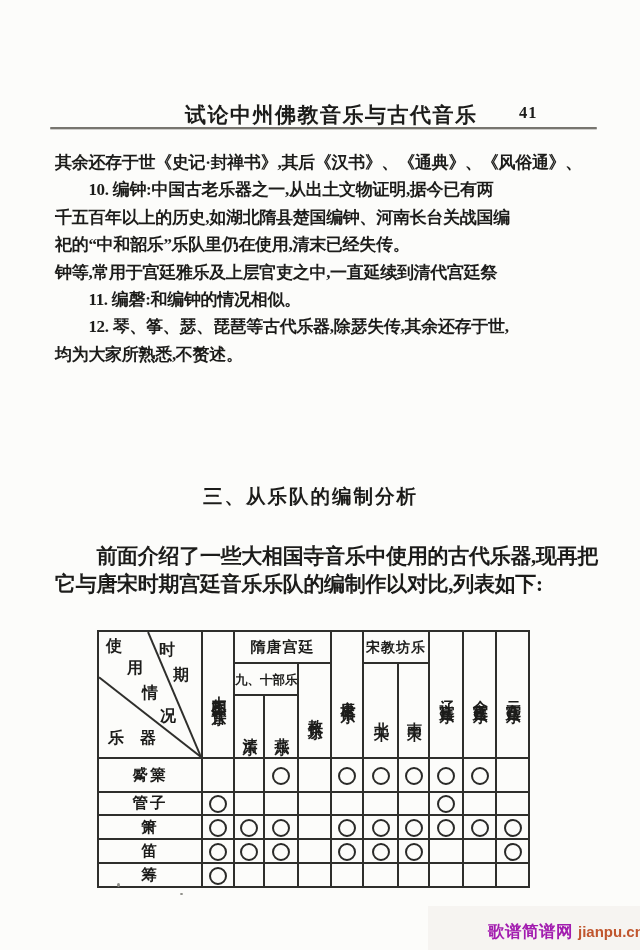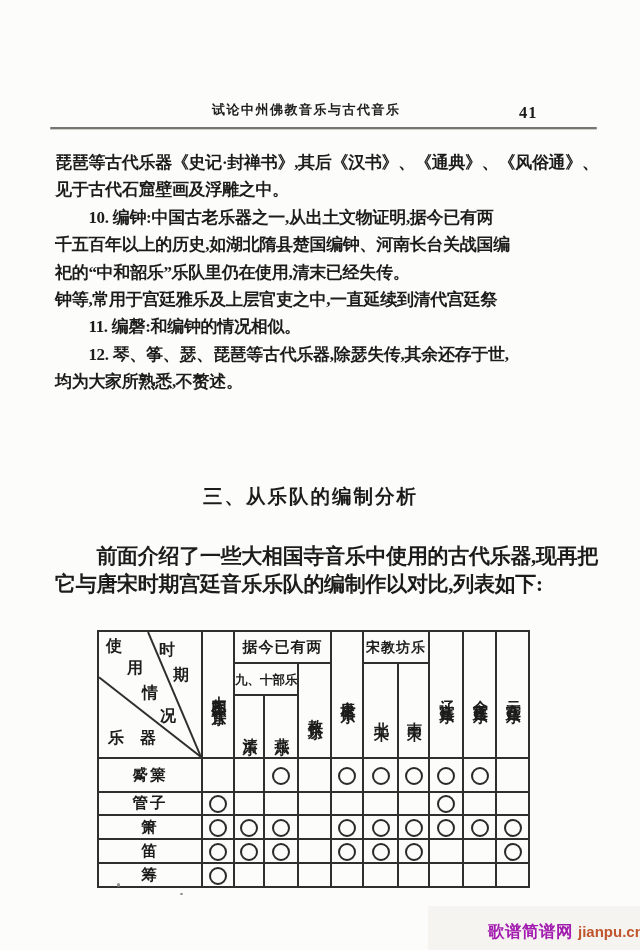--- a/index.html
+++ b/index.html
@@ -4,22 +4,22 @@
 <style>
   html,body{margin:0;padding:0;}
   body{
     width:640px;height:950px;position:relative;overflow:hidden;
     background:#fcfcfa;
     font-family:"Liberation Serif","DejaVu Serif",serif;
     color:#1c1c1a;
   }
   
   .page-title{
-    position:absolute;left:212px;top:101px;
-    font-size:13px;font-weight:bold;letter-spacing:1.5px;white-space:nowrap;
+    position:absolute;left:185px;top:101px;
+    font-size:21px;font-weight:bold;letter-spacing:1.5px;white-space:nowrap;
   }
   .page-number{
     position:absolute;left:519px;top:103px;
     font-size:16.5px;font-weight:bold;letter-spacing:1px;
   }
   .head-rule{
     position:absolute;left:50px;top:127px;width:547px;height:2px;
     background:#77756f;border-radius:1px;
     box-shadow:0 1px 0 rgba(120,118,112,.35);
   }
@@ -82,22 +82,21 @@
   .speck.s2{left:180px;top:893px;width:3px;height:2px;}
 </style>
 </head>
 <body>
 
 <div class="page-title">试论中州佛教音乐与古代音乐</div>
 <div class="page-number">41</div>
 <div class="head-rule"></div>
 
 <div class="body-block">
-  <div class="tline">琵琶等古代乐器《史记·封禅书》,其后《汉书》、《通典》、《风俗通》、</div>
-  <div class="tline">见于古代石窟壁画及浮雕之中。</div>
+  <div class="tline">其余还存于世《史记·封禅书》,其后《汉书》、《通典》、《风俗通》、</div>
   <div class="tline">　　10. 编钟:中国古老乐器之一,从出土文物证明,据今已有两</div>
   <div class="tline">千五百年以上的历史,如湖北隋县楚国编钟、河南长台关战国编</div>
   <div class="tline">祀的“中和韶乐”乐队里仍在使用,清末已经失传。</div>
   <div class="tline">钟等,常用于宫廷雅乐及上层官吏之中,一直延续到清代宫廷祭</div>
   <div class="tline">　　11. 编磬:和编钟的情况相似。</div>
   <div class="tline">　　12. 琴、筝、瑟、琵琶等古代乐器,除瑟失传,其余还存于世,</div>
   <div class="tline">均为大家所熟悉,不赘述。</div>
 </div>
 
 <div class="section-heading">三、从乐队的编制分析</div>
@@ -131,21 +130,21 @@
         <span class="cch" style="left:60px;top:10px">时</span>
         <span class="cch" style="left:74px;top:35px">期</span>
         <span class="cch" style="left:7px;top:6px">使</span>
         <span class="cch" style="left:28px;top:28px">用</span>
         <span class="cch" style="left:43px;top:53px">情</span>
         <span class="cch" style="left:61px;top:76px">况</span>
         <span class="cch" style="left:9px;top:98px">乐</span>
         <span class="cch" style="left:41px;top:98px">器</span>
       </td>
       <td rowspan="3"><span class="vtext">大相国寺音乐</span></td>
-      <td colspan="3"><span class="ghead">据今已有两</span></td>
+      <td colspan="3"><span class="ghead">隋唐宫廷</span></td>
       <td rowspan="3"><span class="vtext">唐世俗乐</span></td>
       <td colspan="2"><span class="ghead" style="font-size:14px">宋教坊乐</span></td>
       <td rowspan="3"><span class="vtext">辽宫廷乐</span></td>
       <td rowspan="3"><span class="vtext">金宫廷乐</span></td>
       <td rowspan="3"><span class="vtext">元宫廷乐</span></td>
     </tr>
     <tr class="rB">
       <td colspan="2"><span class="ghead small">九、十部乐</span></td>
       <td rowspan="2"><span class="vtext">教坊乐</span></td>
       <td rowspan="2"><span class="vtext">北宋</span></td>

